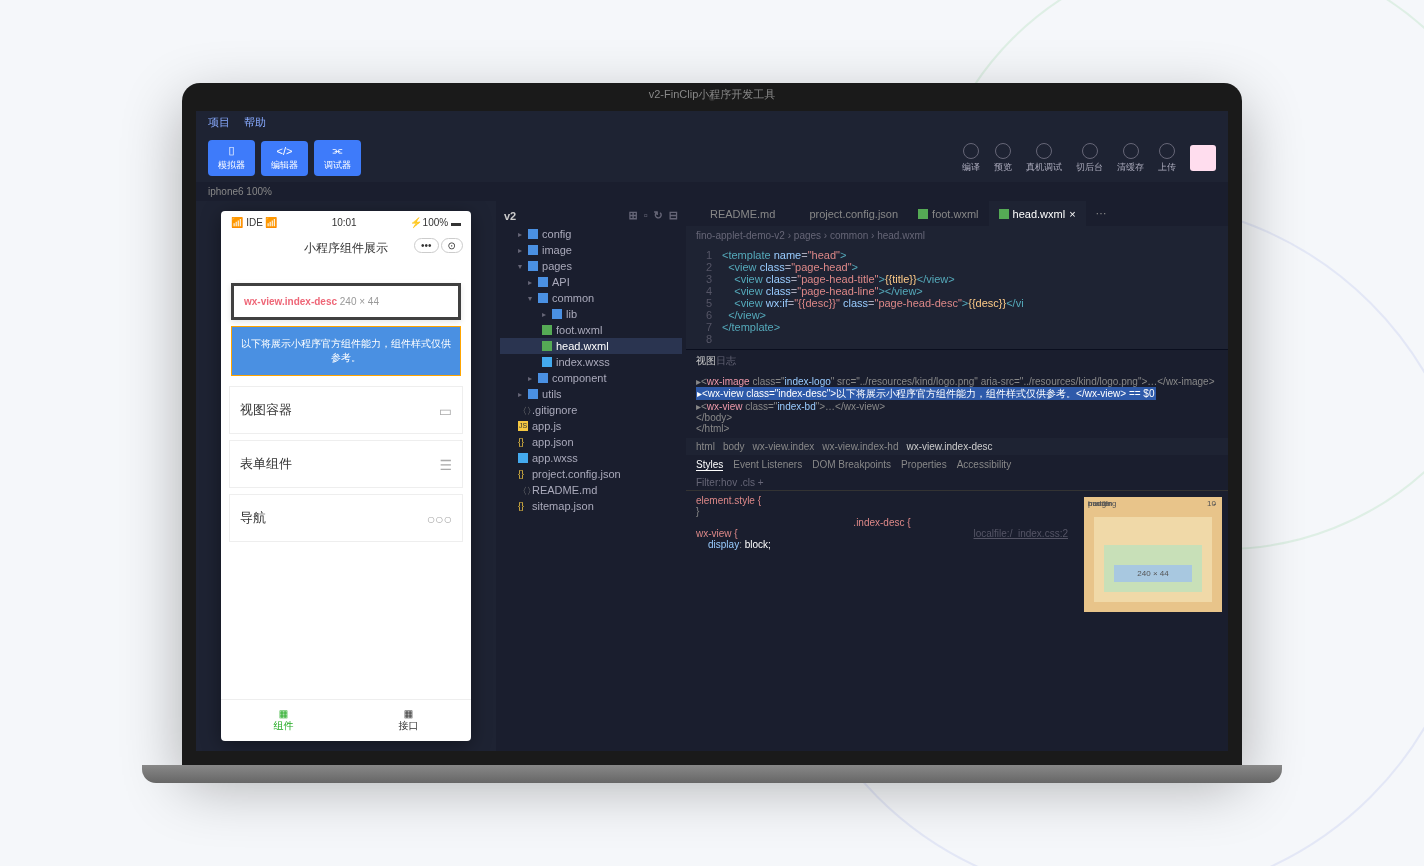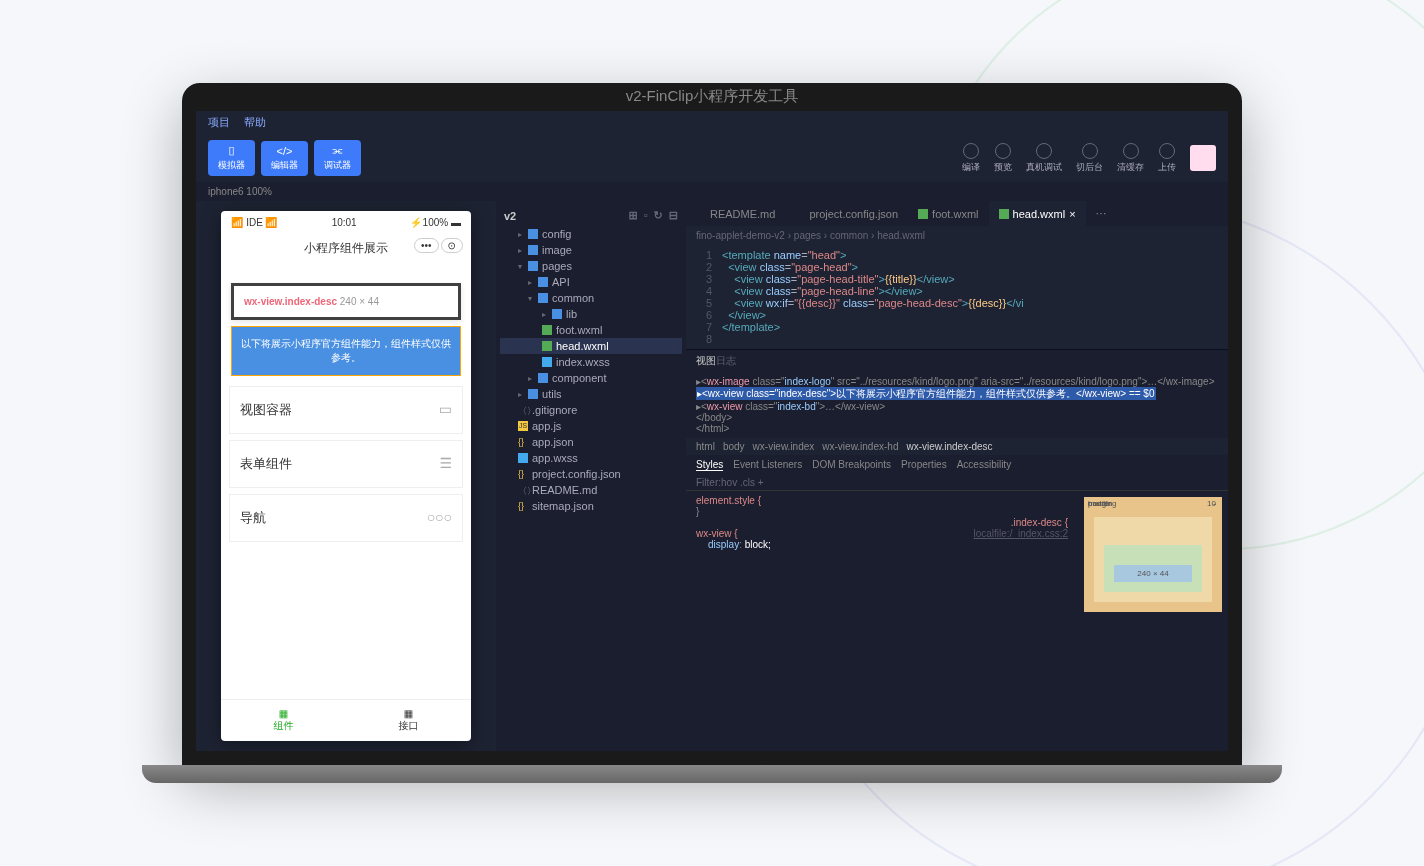--- a/index.html
+++ b/index.html
@@ -6,38 +6,38 @@
 body{background:#f5f7fa;display:flex;align-items:center;justify-content:center;height:866px;width:1424px;overflow:hidden;position:relative}
 .laptop{width:1060px;position:relative}
 .bezel{background:#1a1a1a;border-radius:18px 18px 0 0;padding:28px 14px 14px;box-shadow:0 20px 60px rgba(0,0,0,.3)}
 .cam{position:absolute;top:12px;left:50%;transform:translateX(-50%);width:6px;height:6px;background:#333;border-radius:50%}
 .scr{background:#1e2333;width:100%;height:640px;display:flex;flex-direction:column;font-size:11px;color:#aab}
 .menubar{display:flex;gap:14px;padding:4px 12px;background:#1e2333}
 .menubar span{color:#8af;font-size:11px}
 .topbar{display:flex;align-items:center;padding:6px 12px;background:#1e2333}
 .modebtn{background:#3e7bfa;color:#fff;padding:4px 10px;border-radius:4px;margin-right:6px;font-size:11px;display:flex;flex-direction:column;align-items:center;gap:2px}
 .modebtn .lbl{font-size:9px}
-.wintitle{flex:1;text-align:center;color:#888;font-size:15px;position:absolute;left:50%;transform:translateX(-50%);top:4px}
+.wintitle{flex:1;text-align:center;color:#888;font-size:11px;position:absolute;left:50%;transform:translateX(-50%);top:4px}
 .tbright{margin-left:auto;display:flex;gap:14px;align-items:center}
 .tbitem{display:flex;flex-direction:column;align-items:center;gap:2px;color:#aab;font-size:9px}
 .tbitem .ico{width:16px;height:16px;border:1px solid #667;border-radius:50%}
 .avatar{width:26px;height:26px;background:#fde;border-radius:3px}
 .devrow{padding:4px 12px;color:#888;font-size:10px;background:#1a1e2e}
 .main{flex:1;display:flex;overflow:hidden}
 .simcol{width:300px;background:#1e2333;padding:10px;display:flex;justify-content:center}
 .phone{width:250px;background:#fff;border-radius:4px;display:flex;flex-direction:column;color:#333;font-size:11px;box-shadow:0 4px 20px rgba(0,0,0,.4)}
 .pstatus{display:flex;justify-content:space-between;padding:6px 10px;font-size:10px}
 .ptitle{text-align:center;padding:6px;font-size:12px;position:relative}
 .pcaps{position:absolute;right:8px;top:4px;display:flex;gap:2px}
 .pcaps span{border:1px solid #ccc;border-radius:10px;padding:1px 6px;font-size:10px}
 .tooltip{margin:20px 10px 6px;background:#fff;border:3px solid #404040;padding:10px;font-size:10px;box-shadow:0 2px 6px rgba(0,0,0,.1)}
 .tooltip b{color:#e67}
 .highlight{margin:0 10px 10px;background:#4a90e2;color:#fff;padding:10px 6px;font-size:10px;text-align:center;border:1px solid orange}
 .plist{flex:1;padding:0 8px}
-.pitem{background:#fff;border:1px solid #eee;padding:14px 10px;margin-bottom:6px;display:flex;justify-content:space-between;align-items:flex-start;font-size:13px}
+.pitem{background:#fff;border:1px solid #eee;padding:14px 10px;margin-bottom:6px;display:flex;justify-content:space-between;align-items:flex-end;font-size:13px}
 .pitem .ricon{color:#aaa;font-size:14px}
 .ptabs{display:flex;border-top:1px solid #eee}
 .ptab{flex:1;text-align:center;padding:8px;font-size:10px}
 .ptab.act{color:#2a2}
 .filecol{width:190px;background:#1a1e2e;padding:4px;overflow:hidden}
 .fhead{display:flex;align-items:center;padding:4px;color:#ccc;font-size:11px;font-weight:600}
 .fhead .icos{margin-left:auto;display:flex;gap:6px;color:#667}
 .tree{font-size:11px;color:#aab}
 .tnode{padding:2px 4px 2px 18px;display:flex;align-items:center;gap:4px;white-space:nowrap}
 .tnode.d1{padding-left:28px}.tnode.d2{padding-left:42px}
@@ -292,21 +292,21 @@
               </div>
 <div class="stylesrow">
 <div class="stylecol" id="stylecol">
                   <div>
                     <div style="display:flex;justify-content:space-between">
                       <span class="sel">element.style {</span>
                     </div>
                     <div>}</div>
                   </div>
                   <div>
-                    <div style="display:flex;justify-content:flex-end">
+                    <div style="display:flex;justify-content:center">
                       <span class="sel">.index-desc {</span>
                       <span style="color:#556;text-decoration:underline">
                         <style></span></div><div style="padding-left:12px"><span class="prop">margin-top</span>: <span class="val">10px;</span></div><div style="padding-left:12px"><span class="prop">color</span>: <span class="val">▪var(--weui-FG-1);</span></div><div style="padding-left:12px"><span class="prop">font-size</span>: <span class="val">14px;</span></div><div>}</div></style>
                       </span>
                     </div>
                   </div>
                   <div>
                     <div style="display:flex;justify-content:space-between">
                       <span class="sel">wx-view {</span>
                       <span style="color:#556;text-decoration:underline">localfile:/_index.css:2</span>

